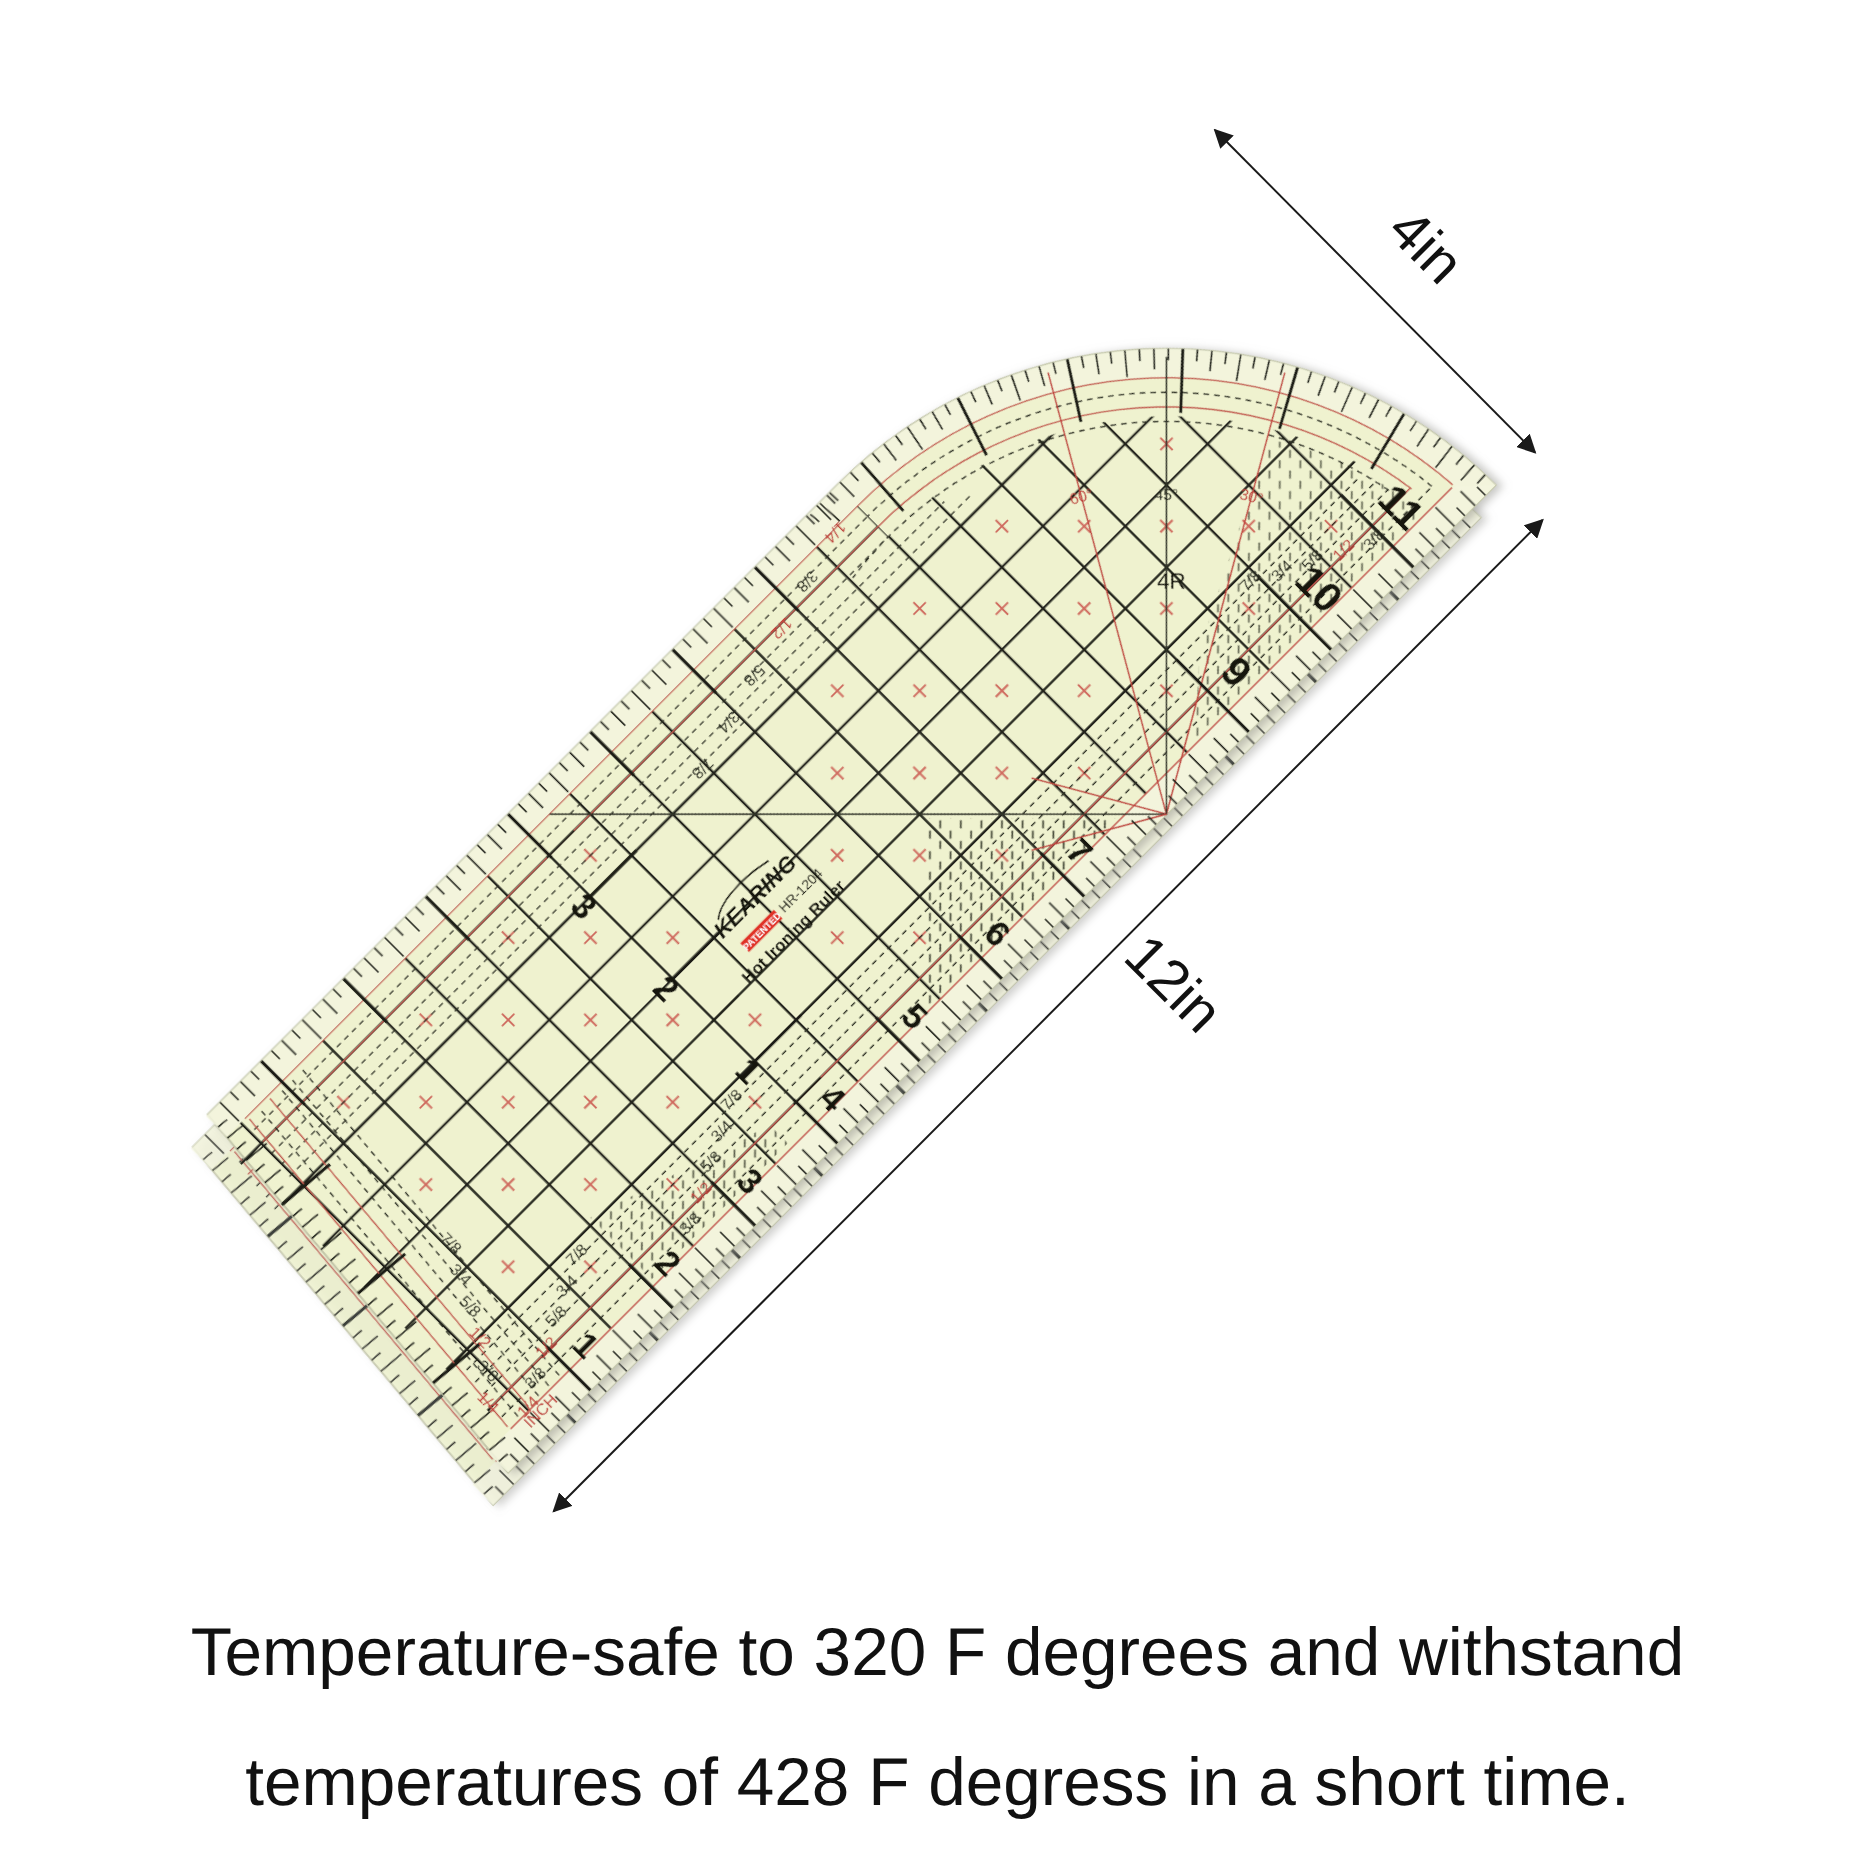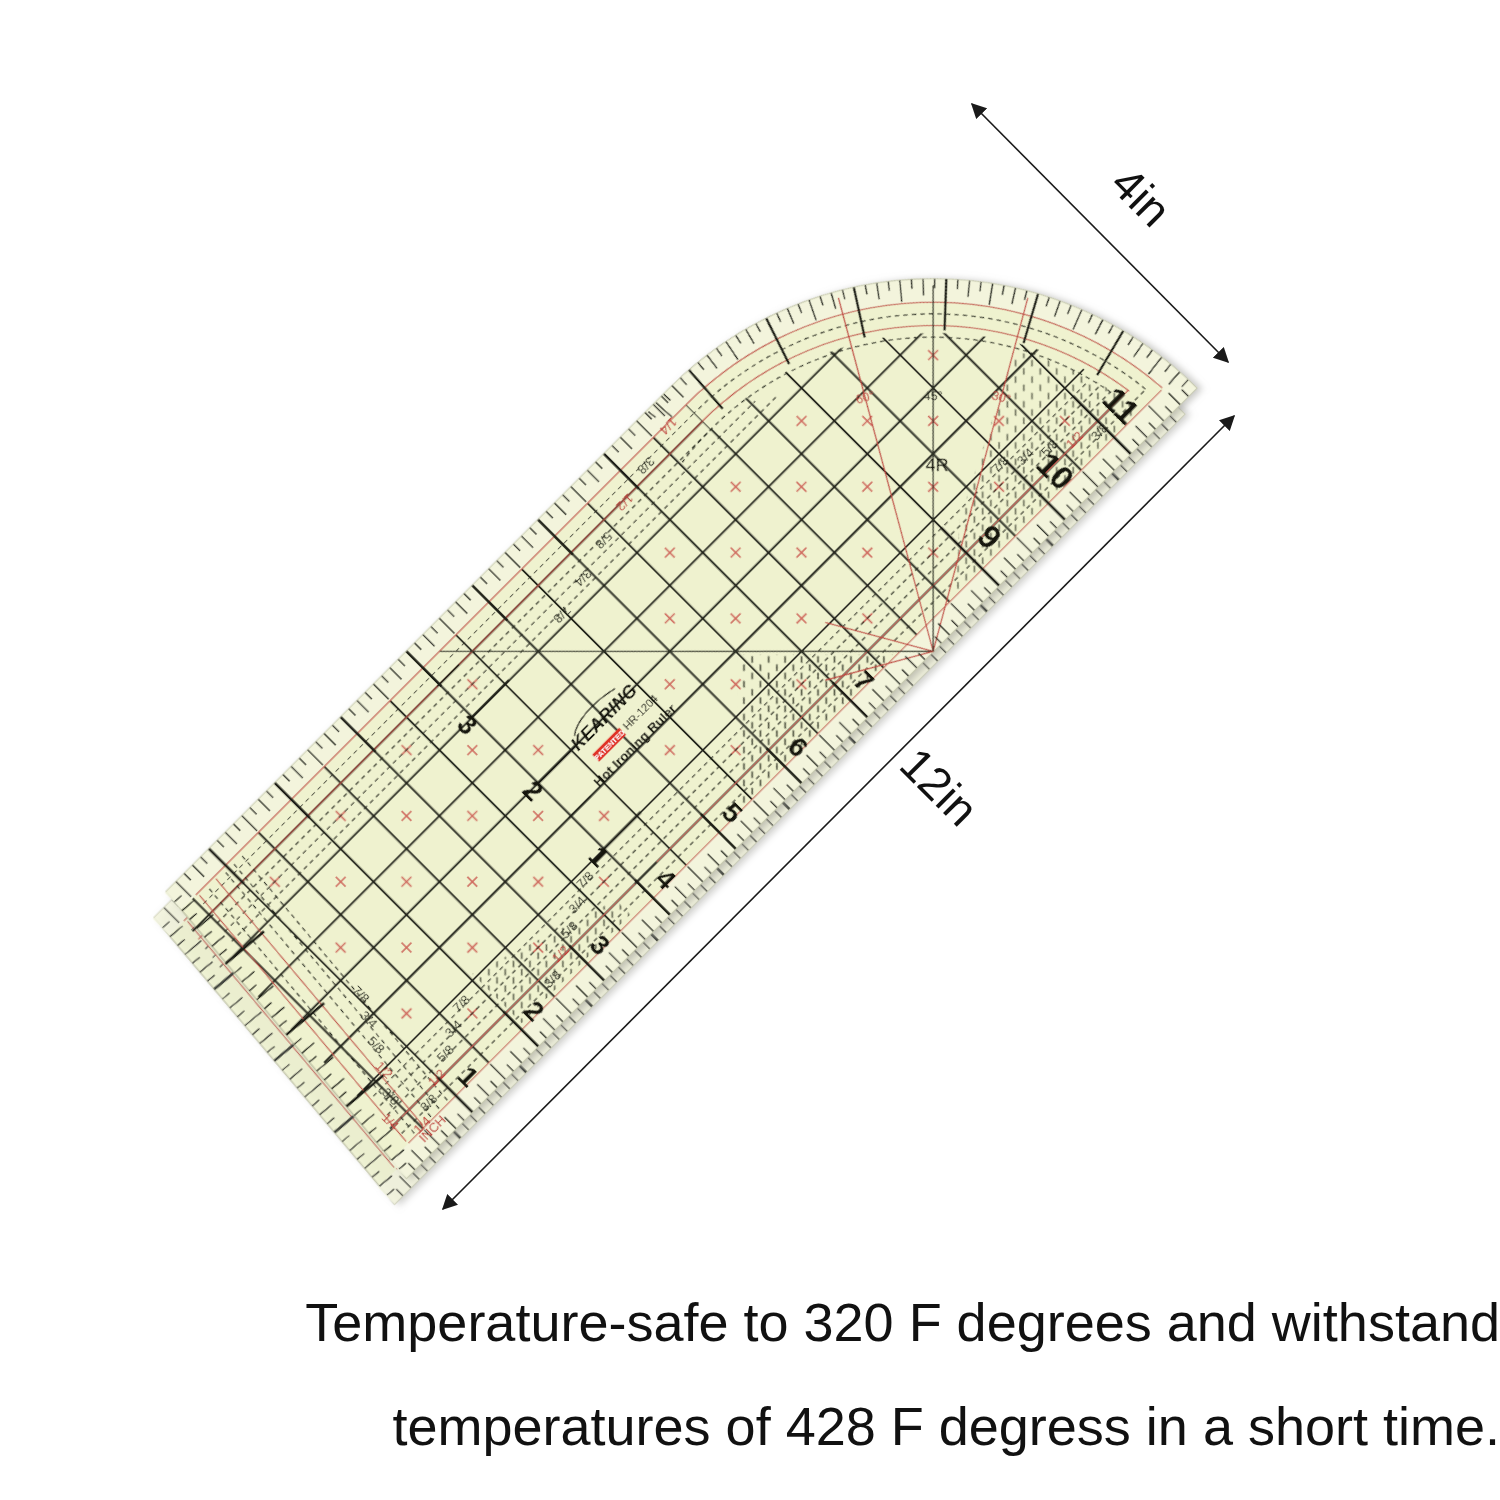--- a/index.html
+++ b/index.html
@@ -16,21 +16,21 @@
   .fr { font-size:13px; fill:#c0453e; text-anchor:middle; }
   .flr { font-size:12.5px; fill:#c0453e; text-anchor:middle; }
   .flb { font-size:12.5px; fill:#2c2f23; text-anchor:middle; }
   .r4 { font-size:18px; fill:#15150d; text-anchor:middle; }
   .klogo { font-size:18px; font-weight:bold; font-style:italic; fill:#15150d; letter-spacing:0.3px; }
   .kpat { font-size:7.5px; font-weight:bold; fill:#ffffff; }
   .khr { font-size:11px; fill:#15150d; }
   .khot { font-size:13.5px; font-weight:bold; fill:#15150d; }
   .dim { stroke:#1a1a1a; stroke-width:1.6; fill:none; }
   .dimtxt { font-size:46px; fill:#111111; text-anchor:middle; }
-  .caption { position:absolute; left:0; width:1500px; text-align:right;
+  .caption { position:absolute; left:0; width:1500px; text-align:center;
               font-size:54px; color:#111111; }
 </style>
 </head>
 <body>
 <div class="page">
 <svg width="1500" height="1500" viewBox="0 0 1500 1500">
 <defs>
 <filter id="sh" x="-5%" y="-5%" width="112%" height="112%">
   <feGaussianBlur in="SourceGraphic" stdDeviation="0.35" result="soft"></feGaussianBlur>
   <feDropShadow in="soft" dx="3" dy="4" stdDeviation="3.5" flood-color="#8f8f88" flood-opacity="0.5"></feDropShadow>

